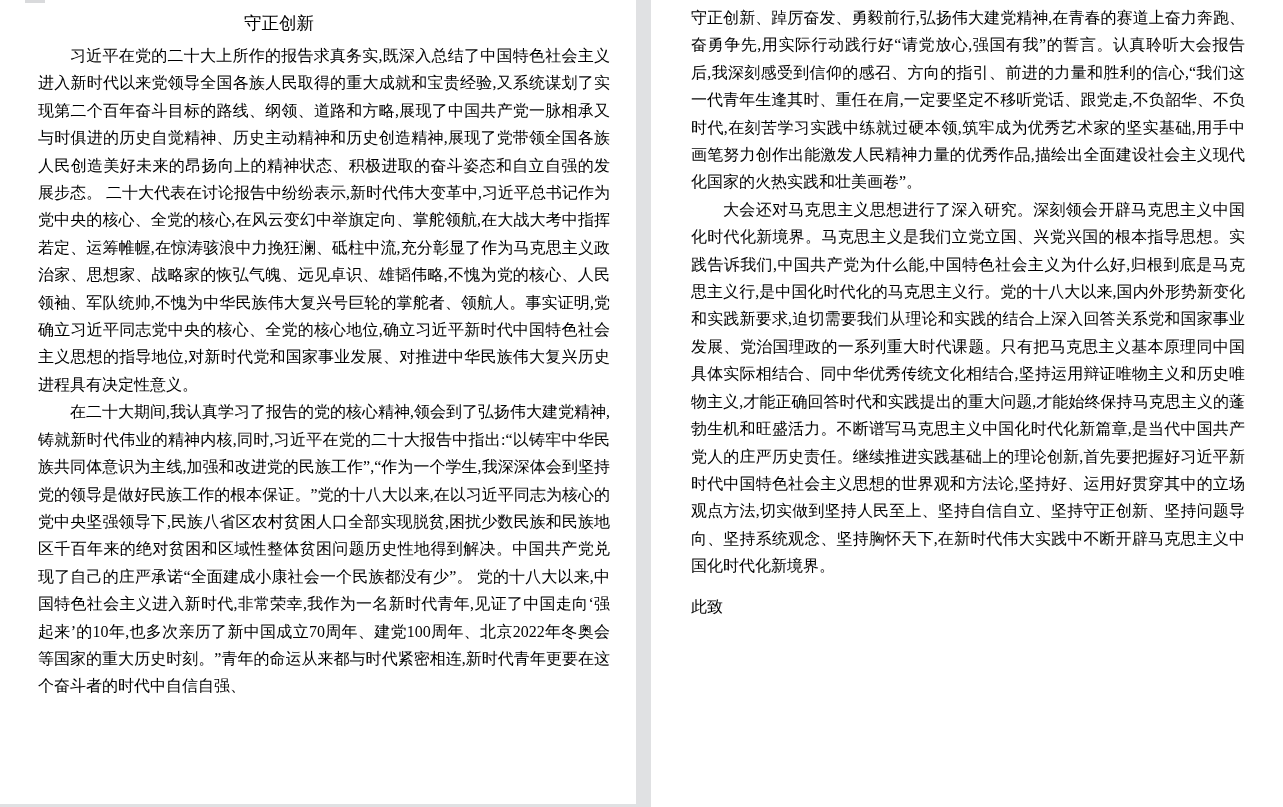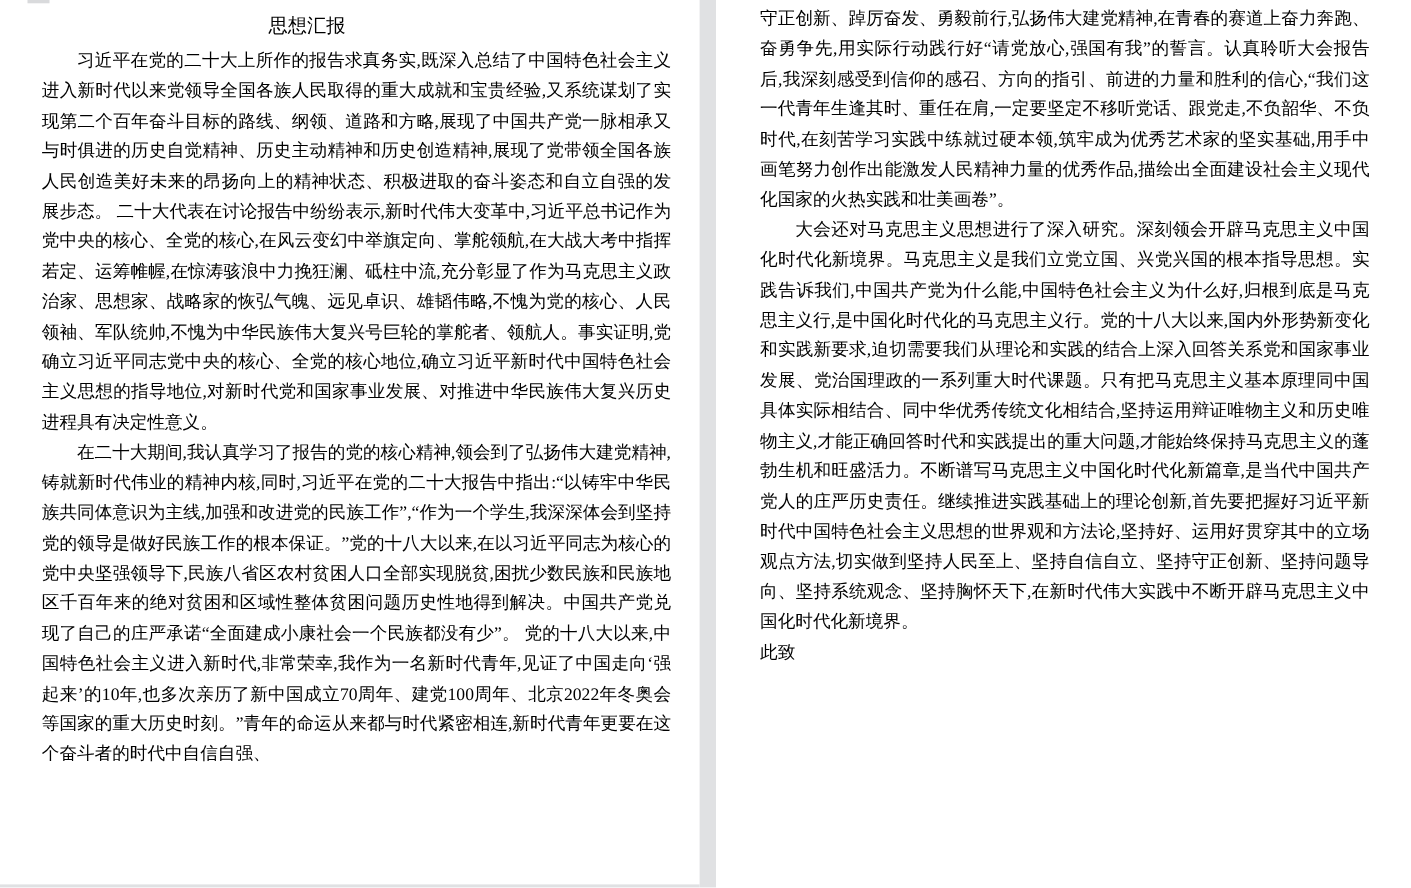--- a/index.html
+++ b/index.html
@@ -50,42 +50,42 @@
     margin: 0;
     font-size: 16px;
     line-height: 27.4px;
     text-align: justify;
     text-justify: inter-ideograph;
     word-break: break-all;
   }
   .indent { text-indent: 2em; }
   .no-indent { text-indent: 0; }
 
-  .closing { margin-top: 3px; }
+  .closing { margin-top: 16px; }
   .closing p {
     font-size: 16px;
     line-height: 21px;
     margin: 0;
     text-align: left;
   }
   .closing .jingli { text-indent: 2em; }
   .closing .signature {
     text-align: right;
     padding-right: 40px;
     margin-top: 2px;
   }
 </style>
 </head>
 <body>
 
 <div class="stage">
 
   <div class="page page-left">
     <div class="page-inner-left doc-body">
-      <div class="doc-title">思想汇报</div>
+      <div class="doc-title">守正创新</div>
       <p class="indent">习近平在党的二十大上所作的报告求真务实,既深入总结了中国特色社会主义进入新时代以来党领导全国各族人民取得的重大成就和宝贵经验,又系统谋划了实现第二个百年奋斗目标的路线、纲领、道路和方略,展现了中国共产党一脉相承又与时俱进的历史自觉精神、历史主动精神和历史创造精神,展现了党带领全国各族人民创造美好未来的昂扬向上的精神状态、积极进取的奋斗姿态和自立自强的发展步态。 二十大代表在讨论报告中纷纷表示,新时代伟大变革中,习近平总书记作为党中央的核心、全党的核心,在风云变幻中举旗定向、掌舵领航,在大战大考中指挥若定、运筹帷幄,在惊涛骇浪中力挽狂澜、砥柱中流,充分彰显了作为马克思主义政治家、思想家、战略家的恢弘气魄、远见卓识、雄韬伟略,不愧为党的核心、人民领袖、军队统帅,不愧为中华民族伟大复兴号巨轮的掌舵者、领航人。事实证明,党确立习近平同志党中央的核心、全党的核心地位,确立习近平新时代中国特色社会主义思想的指导地位,对新时代党和国家事业发展、对推进中华民族伟大复兴历史进程具有决定性意义。</p>
       <p class="indent">在二十大期间,我认真学习了报告的党的核心精神,领会到了弘扬伟大建党精神,铸就新时代伟业的精神内核,同时,习近平在党的二十大报告中指出:“以铸牢中华民族共同体意识为主线,加强和改进党的民族工作”,“作为一个学生,我深深体会到坚持党的领导是做好民族工作的根本保证。”党的十八大以来,在以习近平同志为核心的党中央坚强领导下,民族八省区农村贫困人口全部实现脱贫,困扰少数民族和民族地区千百年来的绝对贫困和区域性整体贫困问题历史性地得到解决。中国共产党兑现了自己的庄严承诺“全面建成小康社会一个民族都没有少”。 党的十八大以来,中国特色社会主义进入新时代,非常荣幸,我作为一名新时代青年,见证了中国走向‘强起来’的10年,也多次亲历了新中国成立70周年、建党100周年、北京2022年冬奥会等国家的重大历史时刻。”青年的命运从来都与时代紧密相连,新时代青年更要在这个奋斗者的时代中自信自强、</p>
     </div>
   </div>
 
   <div class="gutter"></div>
   <div class="page-bottom-edge"></div>
   <div class="artifact artifact-top-left"></div>
   <div class="artifact artifact-top-right"></div>
 

